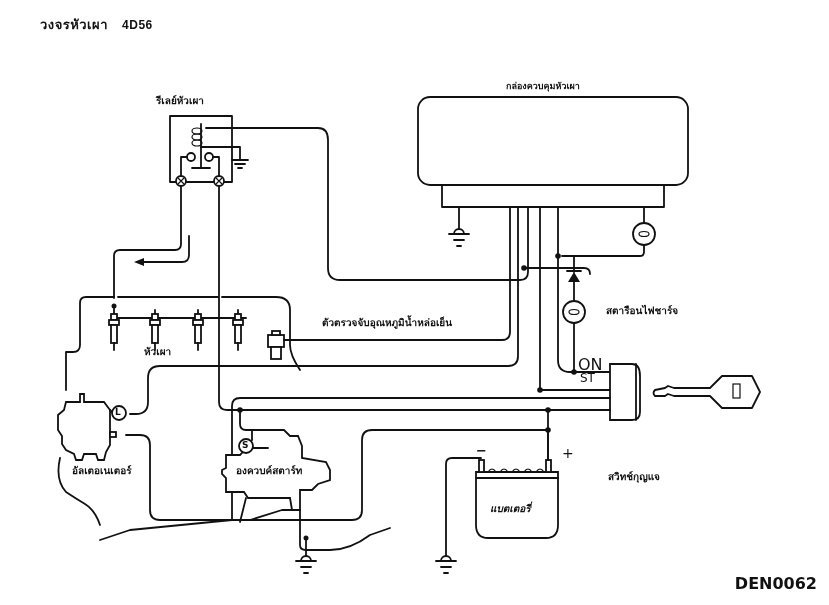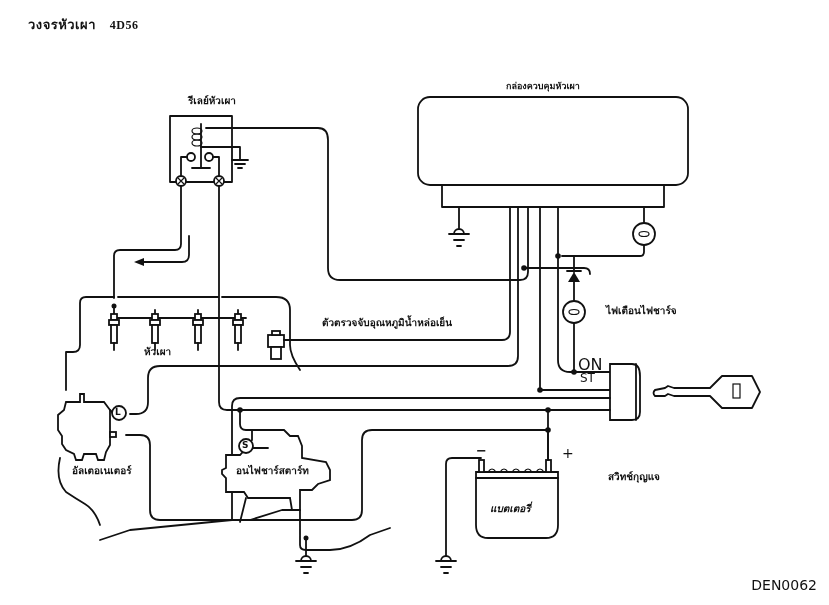--- a/index.html
+++ b/index.html
@@ -1,21 +1,21 @@
 <!DOCTYPE html>
 <html><head>
   <meta charset="utf-8">
   <style>
     html, body { margin: 0; padding: 0; background: #ffffff; }
     body { width: 829px; height: 605px; position: relative; overflow: hidden; font-family: "DejaVu Sans", sans-serif; color: #111; }
-    .title { position: absolute; left: 28px; top: 14px; font-size: 13px; font-weight: bold; font-family: Liberation Serif, serif; letter-spacing: 0.5px; }
+    .title { position: absolute; left: 40px; top: 14px; font-size: 13px; font-weight: bold; font-family: Liberation Sans, sans-serif; letter-spacing: 0.5px; }
     .title .model { margin-left: 10px; font-size: 12px; }
     .label { position: absolute; font-size: 10px; font-weight: bold; white-space: nowrap; line-height: 1; }
     .label.small { font-size: 9px; }
-    .code { position: absolute; right: 12px; bottom: 12px; font-size: 14px; font-weight: normal; }
+    .code { position: absolute; right: 12px; bottom: 12px; font-size: 16px; font-weight: bold; }
     svg#diagram { position: absolute; left: 0; top: 0; }
     svg .w { fill: none; stroke: #111; stroke-width: 1.8; stroke-linecap: round; stroke-linejoin: round; }
     svg .thin { fill: none; stroke: #111; stroke-width: 1.2; }
     svg .dot { fill: #111; }
     svg .fillw { fill: #fff; stroke: #111; stroke-width: 1.8; }
   </style>
 </head>
 <body>
 
 <div class="title">
@@ -194,28 +194,28 @@
   </g>
   <path class="w" d="M481 458 L452 458 Q446 458 446 464 L446 556"></path>
   <g>
     <path class="w" d="M441 561 a5 5 0 0 1 10 0"></path>
     <line class="w" x1="436" y1="561" x2="456" y2="561"></line>
     <line class="w" x1="441" y1="567" x2="451" y2="567"></line>
     <line class="w" x1="444" y1="573" x2="448" y2="573"></line>
   </g>
 </svg>
 
-<div class="label" style="left:188px; top:96px;text-align:center;">รีเลย์หัวเผา</div>
+<div class="label" style="left:156px; top:96px;text-align:center;">รีเลย์หัวเผา</div>
 <div class="label small" style="left:506px; top:82px;">กล่องควบคุมหัวเผา</div>
-<div class="label" style="left:606px; top:306px;">ไฟเตือนไฟชาร์จ</div>
+<div class="label" style="left:606px; top:306px;">สตารือนไฟชาร์จ</div>
 <div class="label" style="left:310px; top:318px;padding-left:12px;">ตัวตรวจจับอุณหภูมิน้ำหล่อเย็น</div>
 <div class="label" style="left:144px; top:347px;">หัวเผา</div>
 <div class="label" style="left:608px; top:432px;margin-top:40px;">สวิทช์กุญแจ</div>
 <div class="label" style="left:72px; top:466px;">อัลเตอเนเตอร์</div>
-<div class="label" style="left:236px; top:466px;">อนไฟชาร์สตาร์ท</div>
+<div class="label" style="left:236px; top:466px;">องควบค์สตาร์ท</div>
 <div class="label" style="left:490px; top:504px;font-style:italic;">แบตเตอรี่</div>
 
 <div class="label" style="left:578px; top:357px; font-weight:normal; font-size:16px;">ON</div>
 <div class="label" style="left:580px; top:372px; font-weight:normal; font-size:12px;">ST</div>
 <div class="label" style="left:115px; top:408px; font-size:9px;">L</div>
 <div class="label" style="left:242px; top:441px; font-size:9px;">S</div>
 <div class="label" style="left:476px; top:444px; font-size:13px;">−</div>
 <div class="label" style="left:562px; top:446px; font-size:14px; font-weight:normal;">+</div>
 
 <div class="code">DEN0062</div>

